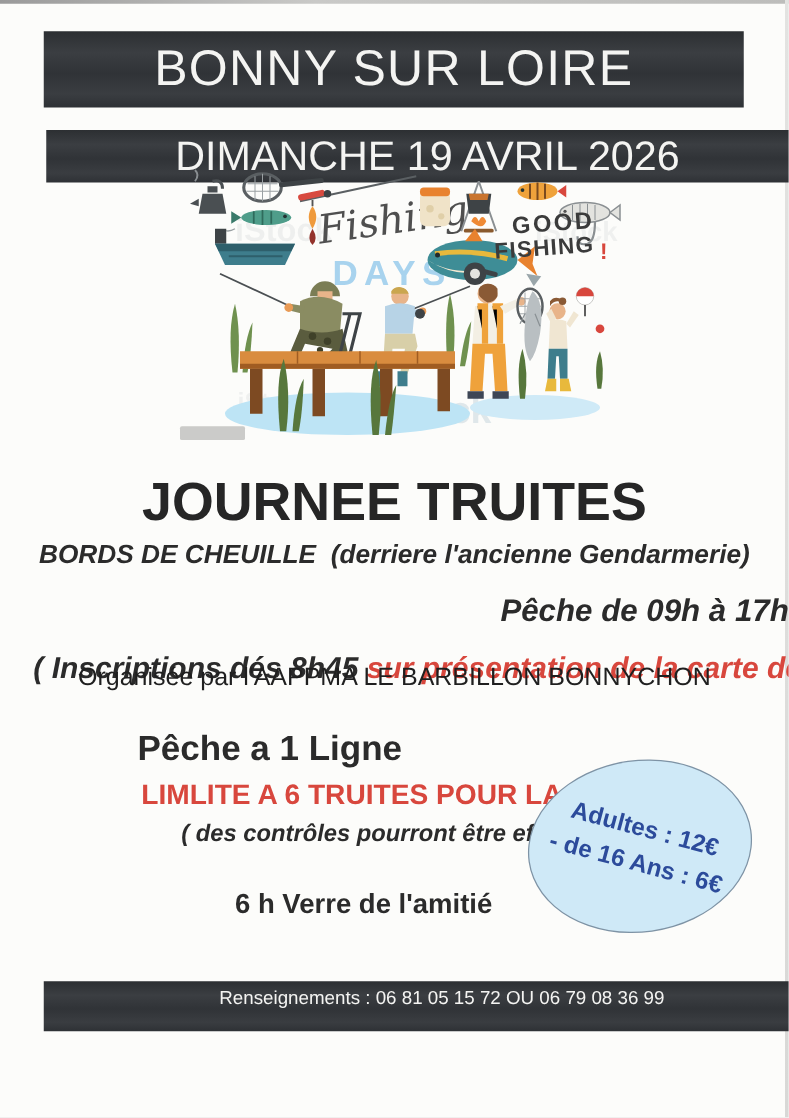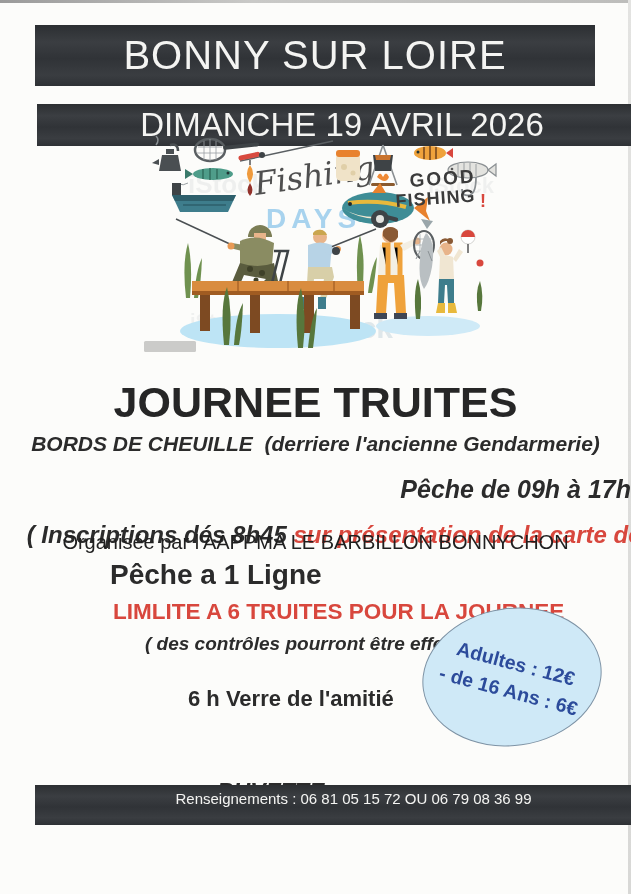--- a/index.html
+++ b/index.html
@@ -27,21 +27,21 @@
   .illustration{position:absolute;left:128px;top:133px;width:372px;height:230px;}
 
   .headline{position:absolute;left:0;width:631px;text-align:center;font-weight:bold;}
   .title-main{top:378px;font-size:43px;letter-spacing:0;color:#262626;}
   .loc-line{top:432px;font-size:21px;font-style:italic;white-space:pre;}
   .hours-line{top:475px;font-size:25px;font-style:italic;text-align:right;}
   .reg-line{top:493px;font-size:24px;font-style:italic;white-space:pre;}
   .reg-red{color:#d8473d;}
   .org-line{top:531px;font-size:20px;font-weight:normal;color:#1f1f1f;}
 
-  .left-block{position:absolute;font-weight:bold;}
+  .left-block{position:absolute;font-weight:bold;margin-top:24px;}
   .rule-line{left:110px;top:559px;font-size:28px;}
   .limit-line{left:113px;top:599px;font-size:22.5px;color:#d8473d;}
   .controls-line{left:145px;top:633px;font-size:19px;font-style:italic;}
   .drink-line{left:188px;top:686px;font-size:22px;}
   .buvette-line{left:217px;top:779px;font-size:23px;font-style:italic;}
 
   .price-bubble{
     position:absolute;left:422px;top:608px;width:178px;height:136px;
     border-radius:50%;background:#cfe9f7;border:1px solid #7e93a5;
     transform:rotate(-8deg);

